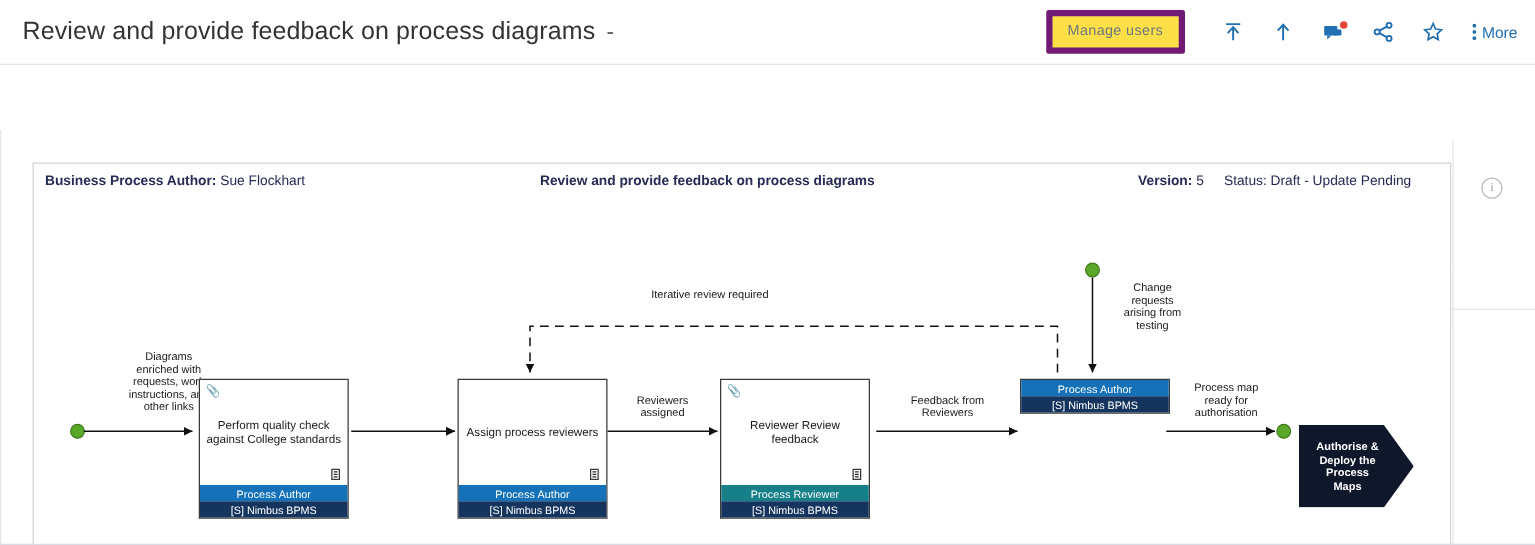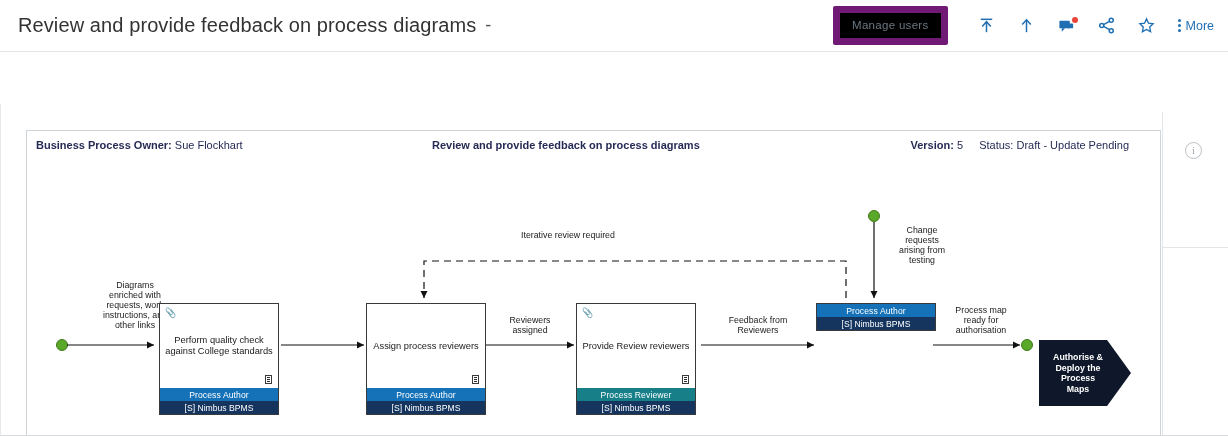--- a/index.html
+++ b/index.html
@@ -33,22 +33,22 @@
     color: #555;
     margin-left: 9px;
   }
   .topbar-right {
     margin-left: auto;
     display: flex;
     align-items: center;
     gap: 0px;
   }
   .manage-users-btn {
-    border: 7px solid #701a75;
-    background: #000000;
+    border: 5px solid #701a75;
+    background: #fde047;
     color: #6b7780;
     font-size: 11.5px;
     font-family: "Liberation Sans", sans-serif;
     padding: 6px 12px 7px;
     border-radius: 2px;
     letter-spacing: .3px;
     cursor: pointer;
     white-space: nowrap;
   }
   .icon-btn {
@@ -328,21 +328,21 @@
   </div>
 </div>
 
 <div class="canvas-wrap">
 
   <div class="diagram-frame"></div>
 
   <div class="diagram-inner">
 
     <div class="hdr-owner">
-      <b>Business Process Owner:</b>
+      <b>Business Process Author:</b>
       <span>Sue Flockhart</span>
     </div>
     <div class="hdr-center">Review and provide feedback on process diagrams</div>
     <div class="hdr-right">
       <b>Version:</b>
       <span>5</span>
       <span class="sep"></span>
       <span>Status: Draft - Update Pending</span>
     </div>
 
@@ -405,21 +405,21 @@
       <div class="role-band role-author">Process Author</div>
       <div class="sys-band">[S] Nimbus BPMS</div>
     </div>
 
     <div class="flab" style="left:463px; top:185px; width:82px;">Reviewers
 assigned</div>
 
     <div class="act" style="left:550px; top:173px;">
       <div class="act-body">
         <span class="clip-icon">📎</span>
-        <span class="act-text" style="white-space:pre-line;">Provide Review reviewers</span>
+        <span class="act-text" style="white-space:pre-line;">Reviewer Review feedback</span>
         <span class="doc-icon">
             <i></i>
             <i></i>
             <i></i>
           </span>
       </div>
       <div class="role-band role-reviewer">Process Reviewer</div>
       <div class="sys-band">[S] Nimbus BPMS</div>
     </div>
 

